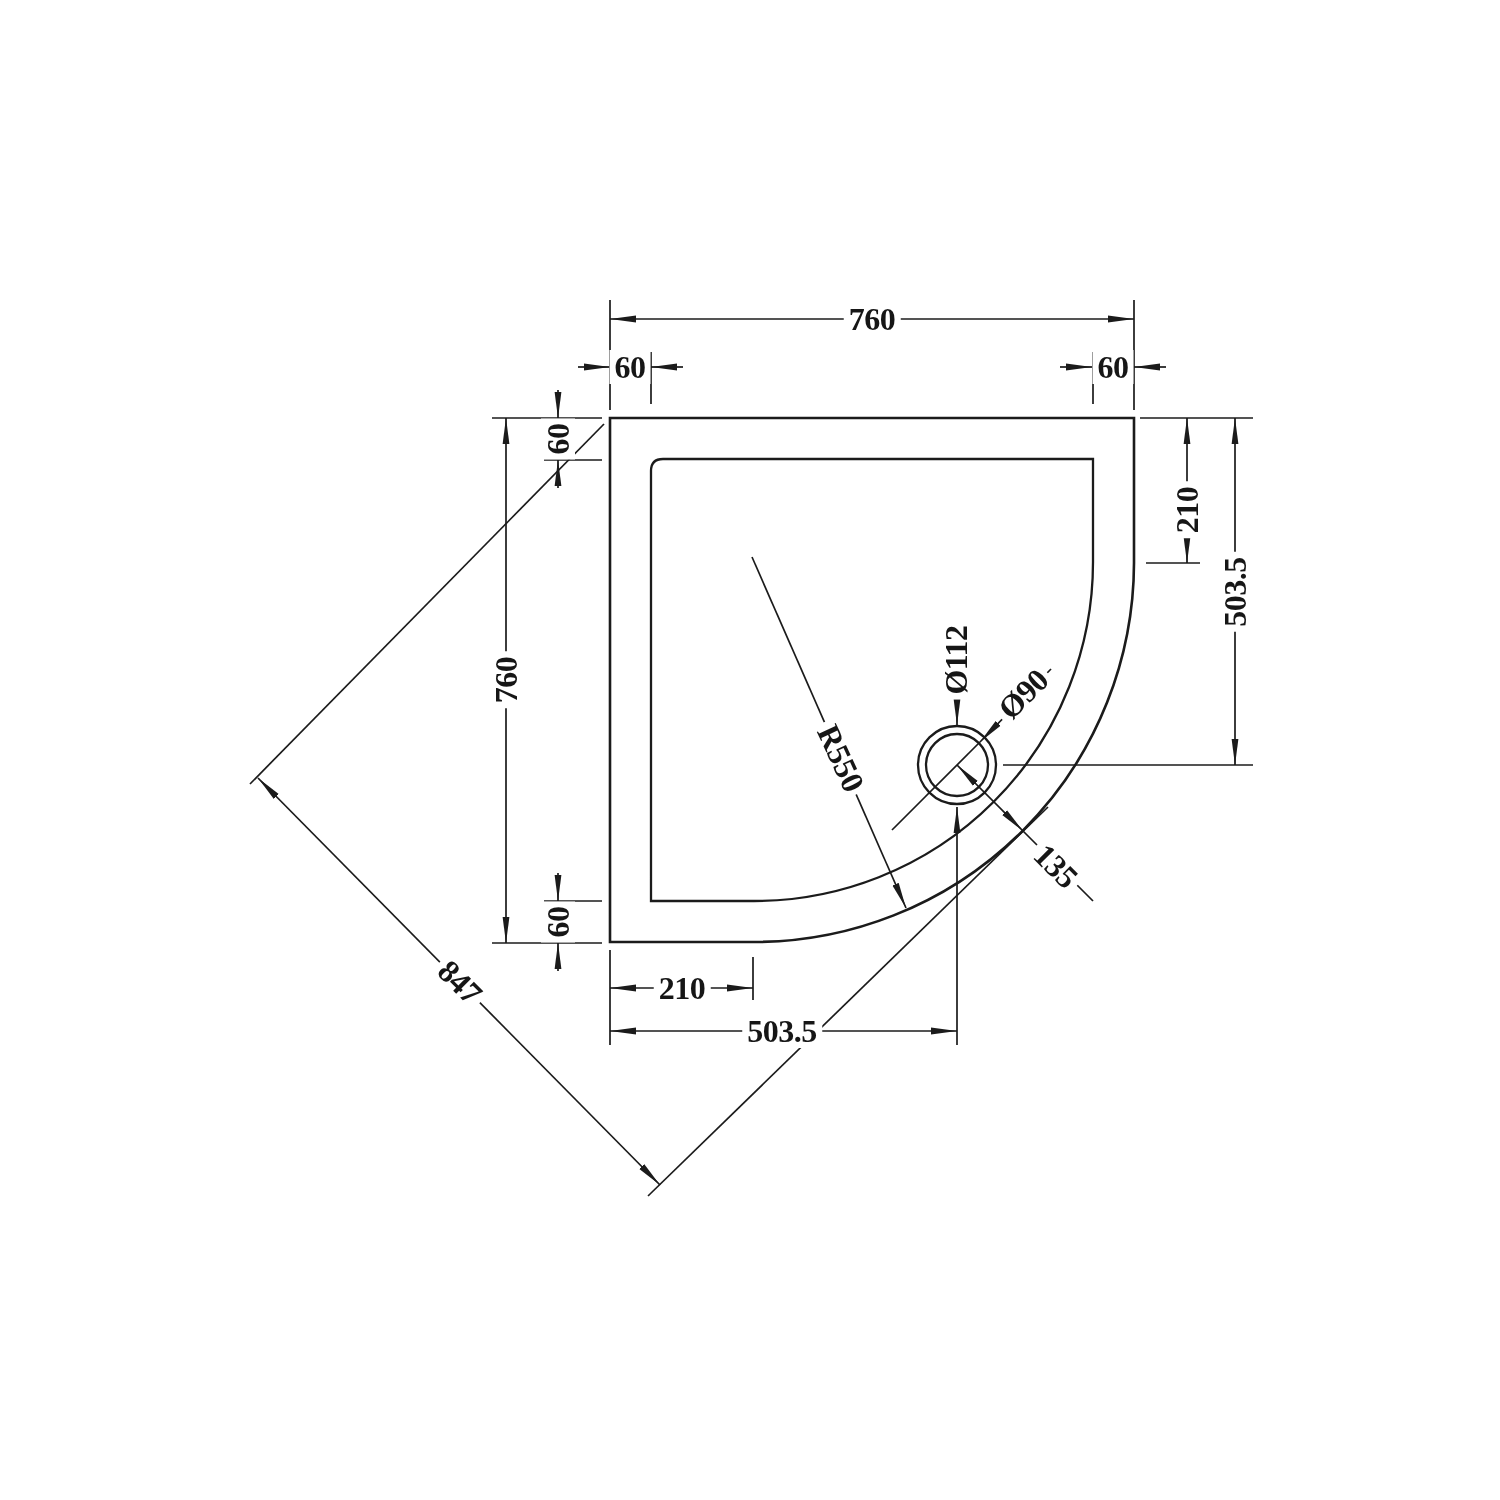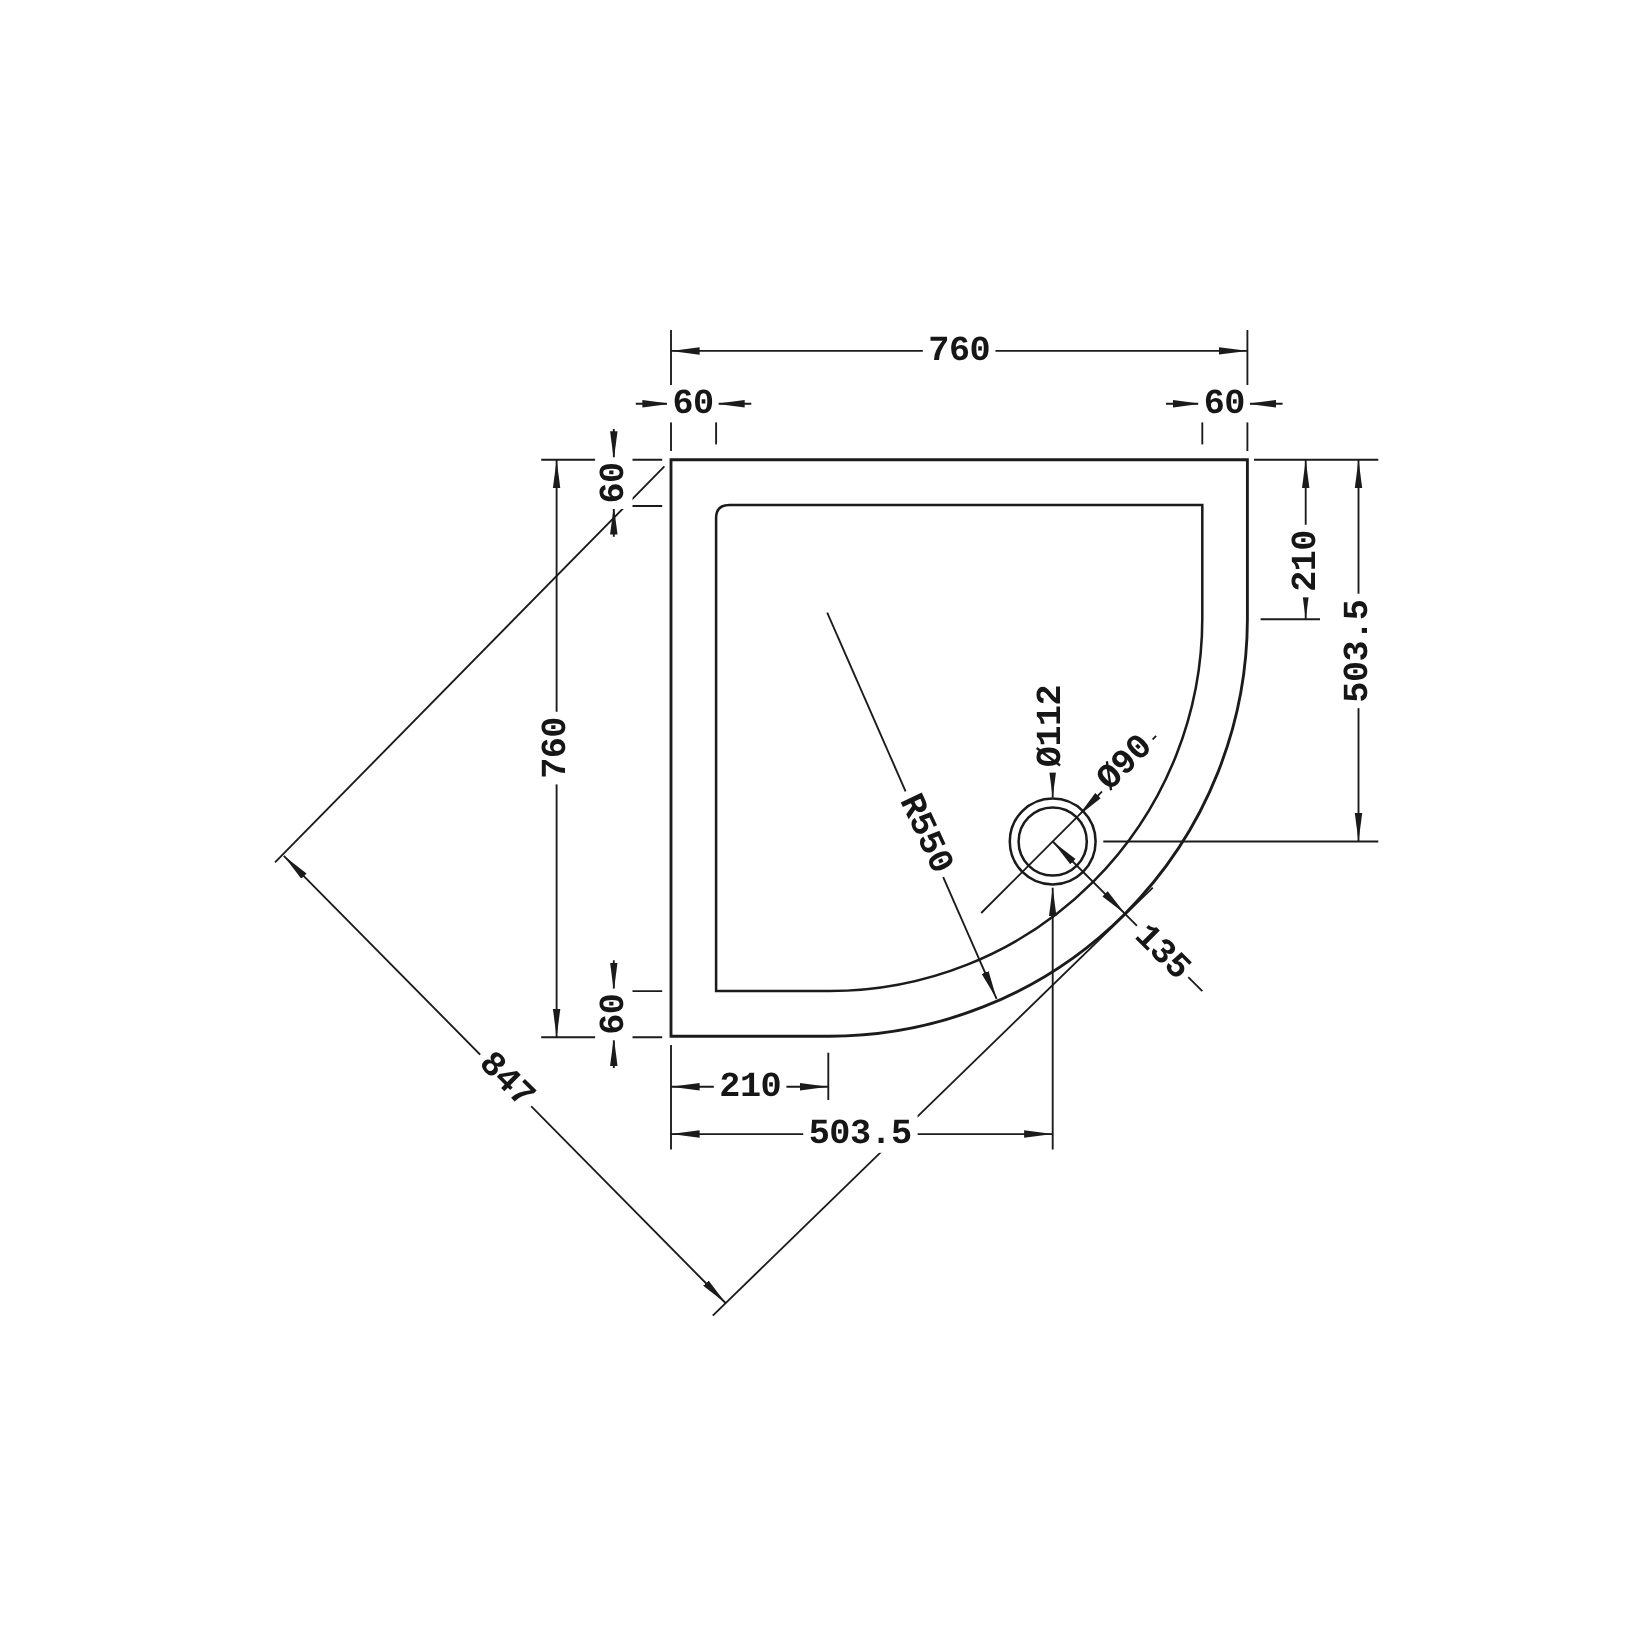--- a/index.html
+++ b/index.html
@@ -1,20 +1,20 @@
 <!DOCTYPE html>
 <html><head>
 <meta charset="utf-8">
 <style>
   html,body{margin:0;padding:0;background:#ffffff;}
   #canvas{
     position:relative;
     width:1500px;height:1500px;
     background:#ffffff;
-    font-family:Liberation Mono, monospace;
+    font-family:Liberation Serif, serif;
     overflow:hidden;
   }
   #drawing-svg{position:absolute;left:0;top:0;}
   .lbl{
     position:absolute;
     font-size:32px;
     font-weight:bold;
     letter-spacing:-0.5px;
     color:#161616;
     background:#ffffff;

